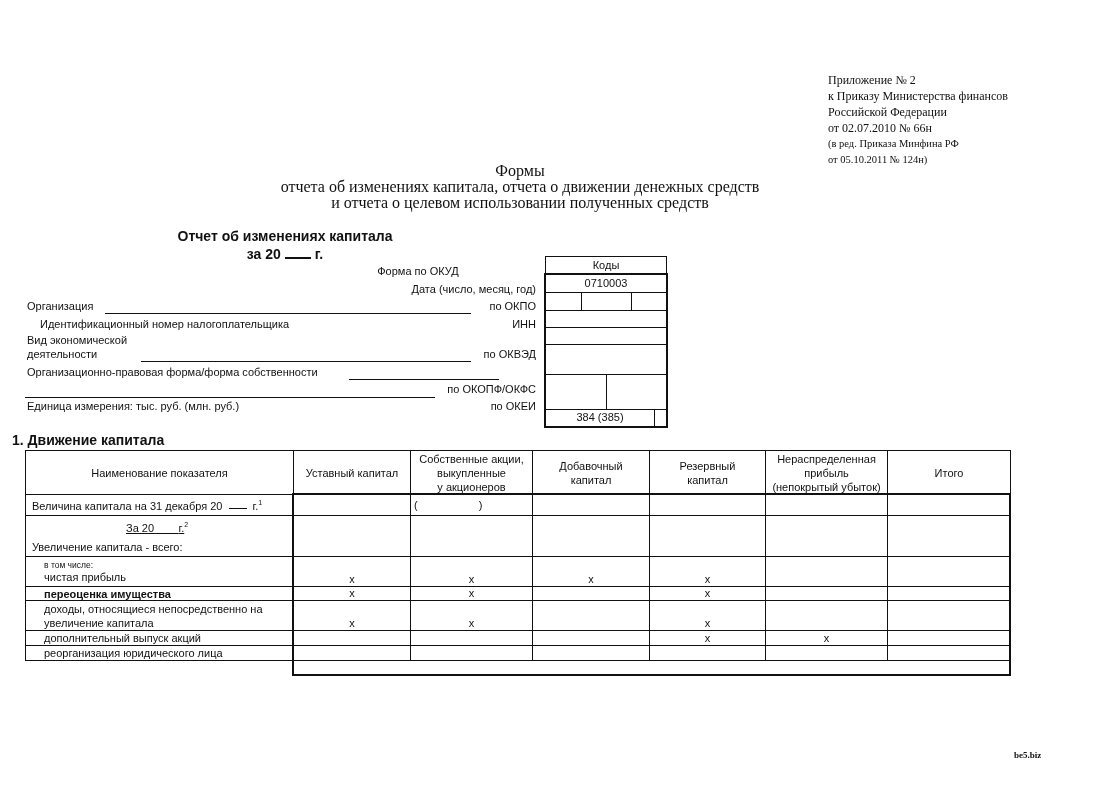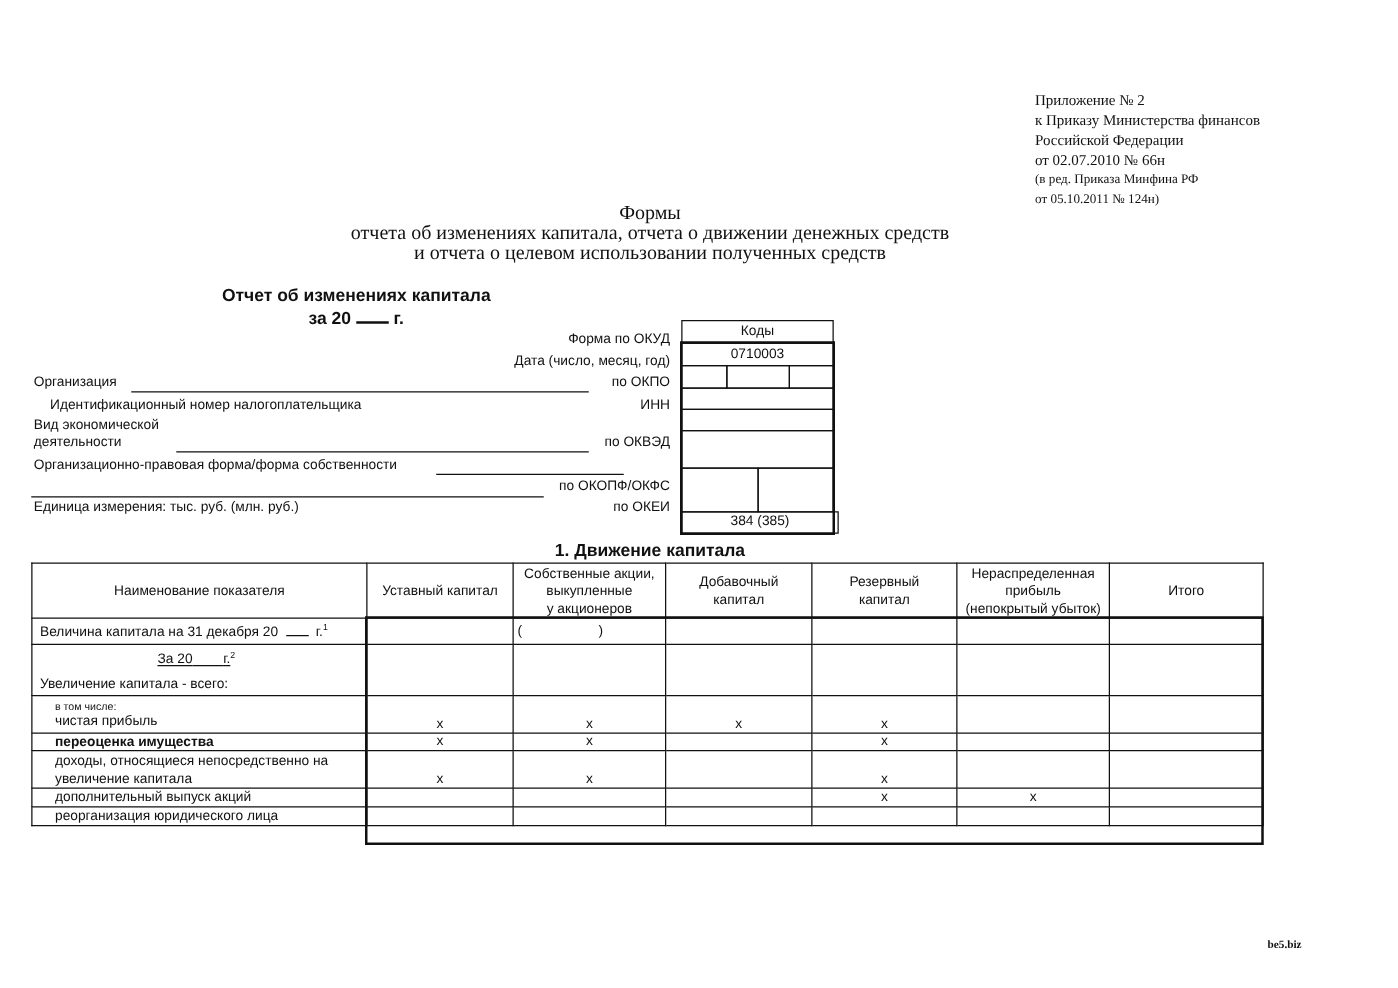--- a/index.html
+++ b/index.html
@@ -13,21 +13,21 @@
   .report-year { left:160px; width:250px; top:245px; text-align:center; font-weight:bold; font-size:14px; }
   .year-line { display:inline-block; width:26px; border-bottom:2px solid #111; height:12px; vertical-align:baseline; margin:0 4px; }
   .lbl { font-size:11px; line-height:13px; white-space:nowrap; }
   .rlbl { text-align:right; }
   .uline { height:0; border-top:1.5px solid #111; }
   
   .codes { left:545px; top:256px; width:122px; height:171px; }
   .cbox { position:absolute; border:1.5px solid #111; box-sizing:border-box; font-size:11px; text-align:center; }
   .outer-thick { position:absolute; border:2.5px solid #111; box-sizing:border-box; pointer-events:none; }
   
-  .section-title { left:0; width:1040px; top:432px; text-align:center; font-weight:bold; font-size:14px; }
+  .section-title { left:0; width:1040px; top:432px; font-weight:bold; font-size:14px;padding-left:12px; }
   table.main { position:absolute; left:25px; top:450px; border-collapse:collapse; font-size:11px; table-layout:fixed; }
   table.main td, table.main th { border:1.5px solid #111; padding:0 3px; font-weight:normal; vertical-align:middle; }
   table.main th { text-align:center; line-height:14px; }
   table.main td.x { text-align:center; vertical-align:bottom; padding-bottom:1px; }
   table.main td.name { text-align:left; padding-left:8px; white-space:nowrap; }
   .thick-frame { position:absolute; left:292px; top:493px; width:719px; height:183px; border:2.5px solid #111; box-sizing:border-box; pointer-events:none; }
   .watermark { left:1014px; top:750px; font-size:9px; font-weight:bold; }
   sup { font-size:7px; }
 </style>
 </head>
@@ -61,40 +61,40 @@
 <div class="abs lbl" style="left:27px; top:334px;">Вид экономической</div>
 <div class="abs lbl" style="left:27px; top:348px;">деятельности</div>
 <div class="abs uline" style="left:141px; top:361px; width:330px;"></div>
 
 <div class="abs lbl" style="left:27px; top:366px;">Организационно-правовая форма/форма собственности</div>
 <div class="abs uline" style="left:349px; top:379px; width:150px;"></div>
 <div class="abs uline" style="left:25px; top:397px; width:410px;"></div>
 
 <div class="abs lbl" style="left:27px; top:400px;">Единица измерения: тыс. руб. (млн. руб.)</div>
 
-<div class="abs lbl rlbl" style="left:300px; width:236px; top:265px;">Форма по ОКУД</div>
+<div class="abs lbl rlbl" style="left:300px; width:236px; top:265px;text-align:center;">Форма по ОКУД</div>
 <div class="abs lbl rlbl" style="left:300px; width:236px; top:283px;">Дата (число, месяц, год)</div>
 <div class="abs lbl rlbl" style="left:300px; width:236px; top:300px;">по ОКПО</div>
 <div class="abs lbl rlbl" style="left:300px; width:236px; top:318px;">ИНН</div>
 <div class="abs lbl rlbl" style="left:300px; width:236px; top:348px;">по ОКВЭД</div>
 <div class="abs lbl rlbl" style="left:300px; width:236px; top:383px;">по ОКОПФ/ОКФС</div>
 <div class="abs lbl rlbl" style="left:300px; width:236px; top:400px;">по ОКЕИ</div>
 
 <div class="abs codes">
   <div class="cbox" style="left:0; top:0; width:122px; height:19px; line-height:16px;">Коды</div>
   <div class="cbox" style="left:0; top:18px; width:122px; height:19px; line-height:16px;">0710003</div>
   <div class="cbox" style="left:0; top:36px; width:37px; height:19px;"></div>
   <div class="cbox" style="left:36px; top:36px; width:51px; height:19px;"></div>
   <div class="cbox" style="left:86px; top:36px; width:36px; height:19px;"></div>
   <div class="cbox" style="left:0; top:54px; width:122px; height:18px;"></div>
   <div class="cbox" style="left:0; top:71px; width:122px; height:18px;"></div>
   <div class="cbox" style="left:0; top:88px; width:122px; height:31px;"></div>
   <div class="cbox" style="left:0; top:118px; width:62px; height:36px;"></div>
   <div class="cbox" style="left:61px; top:118px; width:61px; height:36px;"></div>
-  <div class="cbox" style="left:0; top:153px; width:126px; height:18px; line-height:15px;">384 (385)</div>
+  <div class="cbox" style="left:0; top:153px; width:110px; height:18px; line-height:15px;">384 (385)</div>
   <div class="outer-thick" style="left:-1px; top:17px; width:124px; height:155px;"></div>
 </div>
 
 <div class="abs section-title">1. Движение капитала</div>
 
 <table class="main">
   <colgroup>
     <col style="width:268px">
       <col style="width:117px">
       <col style="width:122px">

